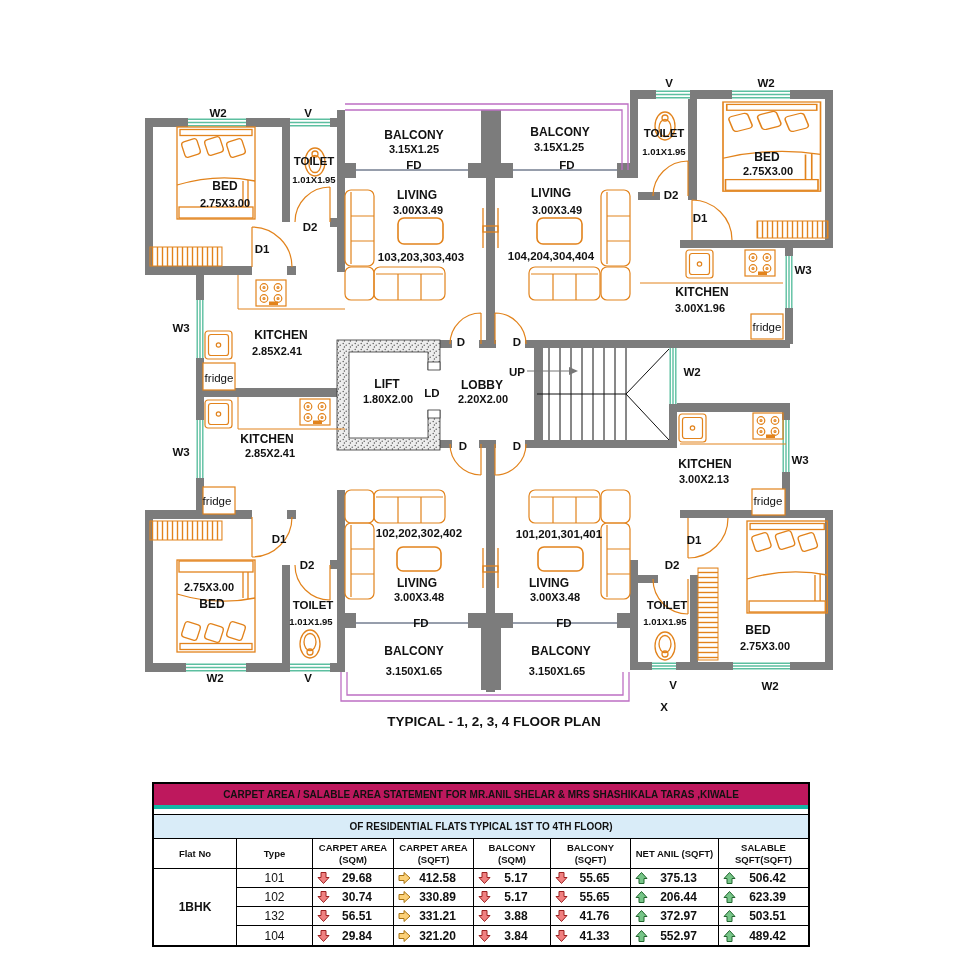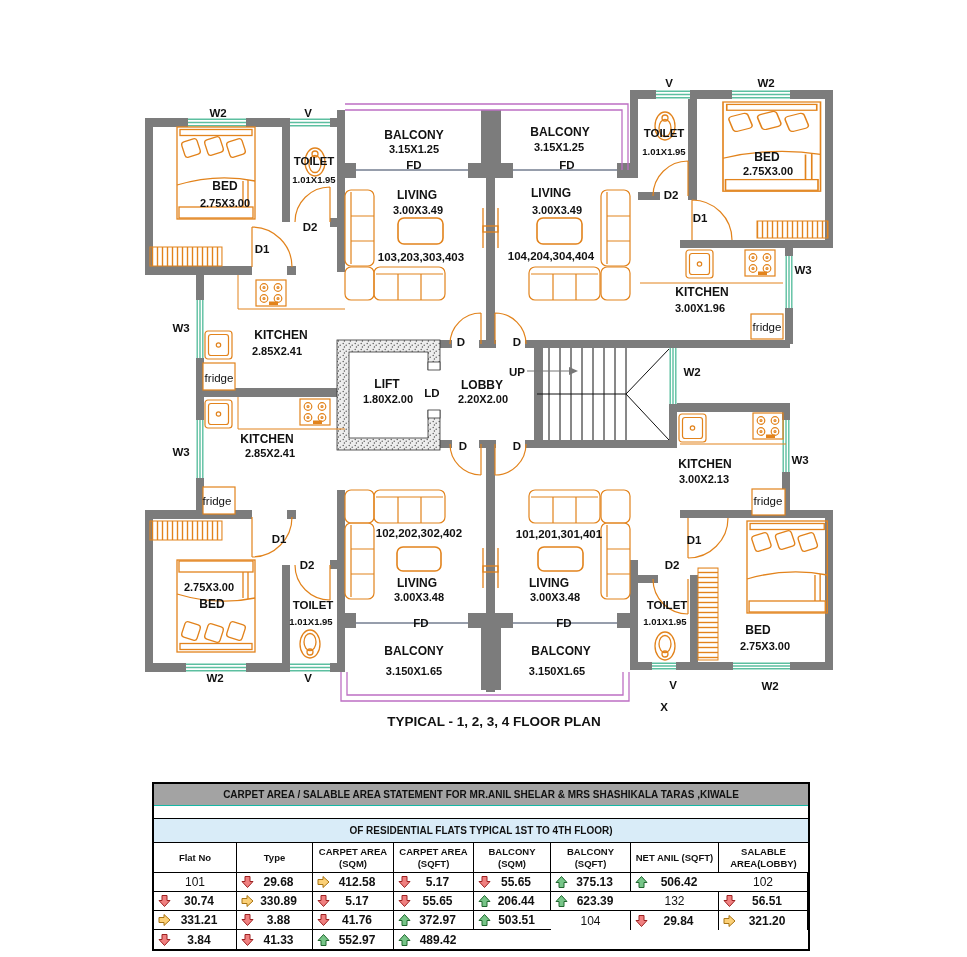--- a/index.html
+++ b/index.html
@@ -1,22 +1,22 @@
 <!DOCTYPE html>
 <html><head>
 <meta charset="utf-8">
 <style>
   html,body{margin:0;padding:0;background:#fff;}
   .page{position:relative;width:967px;height:957px;background:#fff;overflow:hidden;font-family:"Liberation Sans",sans-serif;}
   svg.plan{position:absolute;left:0;top:0;}
   svg.plan text{font-family:"Liberation Sans",sans-serif;fill:#111;}
   
   .tbl{position:absolute;left:152px;top:782px;width:658px;border:2px solid #000;background:#fff;box-sizing:border-box;}
-  .tbl-title{background:#a3a3a3;border-bottom:1px solid #14b8a6;height:21px;display:flex;align-items:center;justify-content:center;font-weight:bold;font-size:10px;color:#111;}
-  .tbl-sub{background:#d9ecf8;border-top:1px solid #000;border-bottom:1px solid #000;margin-top:12px;height:23px;display:flex;align-items:center;justify-content:center;font-weight:bold;font-size:10px;color:#111;}
+  .tbl-title{background:#be185d;border-bottom:4px solid #14b8a6;height:21px;display:flex;align-items:center;justify-content:center;font-weight:bold;font-size:10px;color:#111;}
+  .tbl-sub{background:#d9ecf8;border-top:1px solid #000;border-bottom:1px solid #000;margin-top:5px;height:23px;display:flex;align-items:center;justify-content:center;font-weight:bold;font-size:10px;color:#111;}
   .grid{display:grid;grid-template-columns:83px 76px 81px 80px 77px 80px 88px 89px;}
   .hc{border-right:1px solid #000;border-bottom:1px solid #000;height:30px;box-sizing:border-box;display:flex;flex-direction:column;justify-content:center;text-align:center;font-size:9.5px;font-weight:bold;line-height:1.25;color:#111;}
   .dc{border-right:1px solid #000;border-bottom:1px solid #000;height:19px;box-sizing:border-box;display:flex;align-items:center;justify-content:center;font-size:12px;color:#111;position:relative;}
   .dc.type{font-weight:bold;height:auto;}
   .cl{border-right:none !important;}
   .rl{border-bottom:none !important;}
   .dc svg{position:absolute;left:4px;top:50%;transform:translateY(-50%);}
   .dc .val{width:100%;text-align:center;padding-left:8px;font-weight:bold;}
 </style>
 </head>
@@ -428,23 +428,24 @@
         </div>
         <div class="hc">
           <div>BALCONY</div>
           <div>(SQFT)</div>
         </div>
         <div class="hc">
           <div>NET ANIL (SQFT)</div>
         </div>
         <div class="hc cl">
           <div>SALABLE</div>
-          <div>AREA(LOBBY)</div>
+          <div>SQFT(SQFT)</div>
         </div>
         <div class="dc">101</div>
+        <div class="dc type rl" style="grid-row: 2 / span 4;">1BHK</div>
         <div class="dc">
           <svg width="13" height="13" viewBox="0 0 13 13">
             <path d="M4,1 H9 V6 H12 L6.5,12 L1,6 H4 Z" fill="#f08080" stroke="#9c2121" stroke-width="1"></path>
           </svg>
           <span class="val">29.68</span>
         </div>
         <div class="dc">
           <svg width="13" height="13" viewBox="0 0 13 13">
             <path d="M1,4 V9 H6 V12 L12,6.5 L6,1 V4 Z" fill="#fbd077" stroke="#a87414" stroke-width="1"></path>
           </svg>

